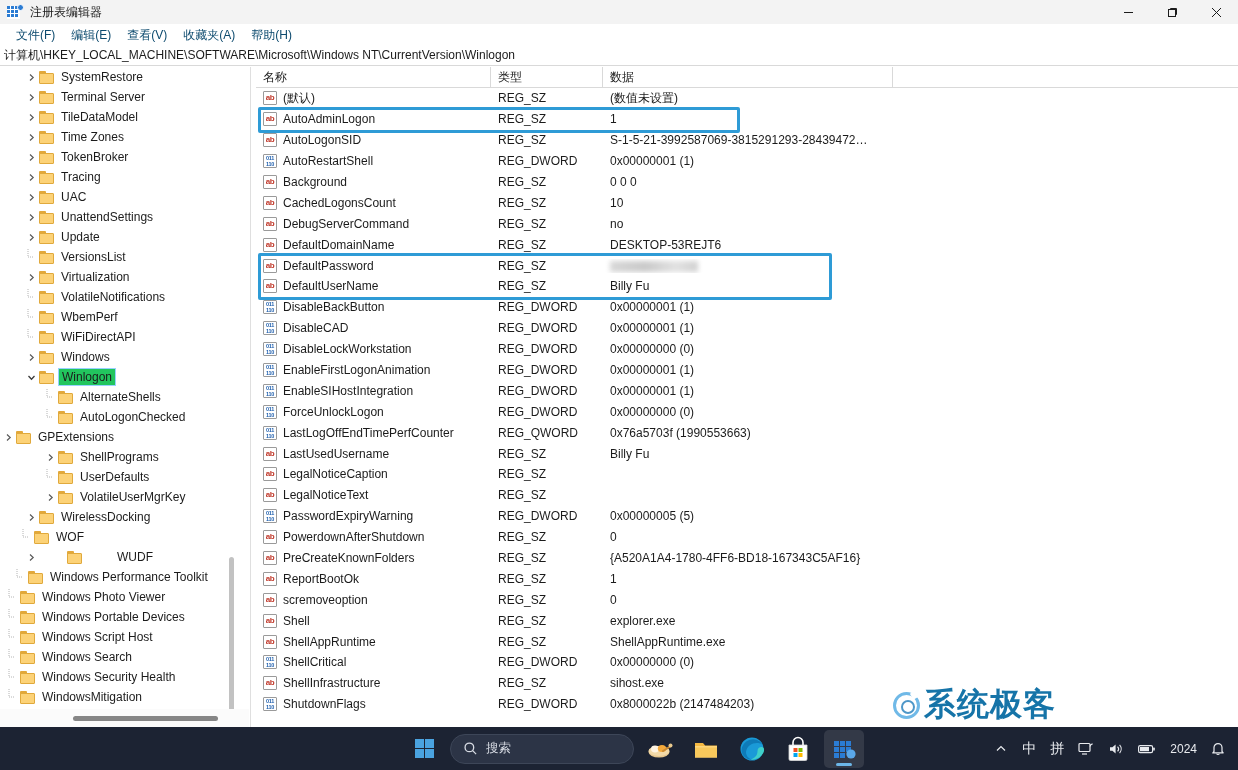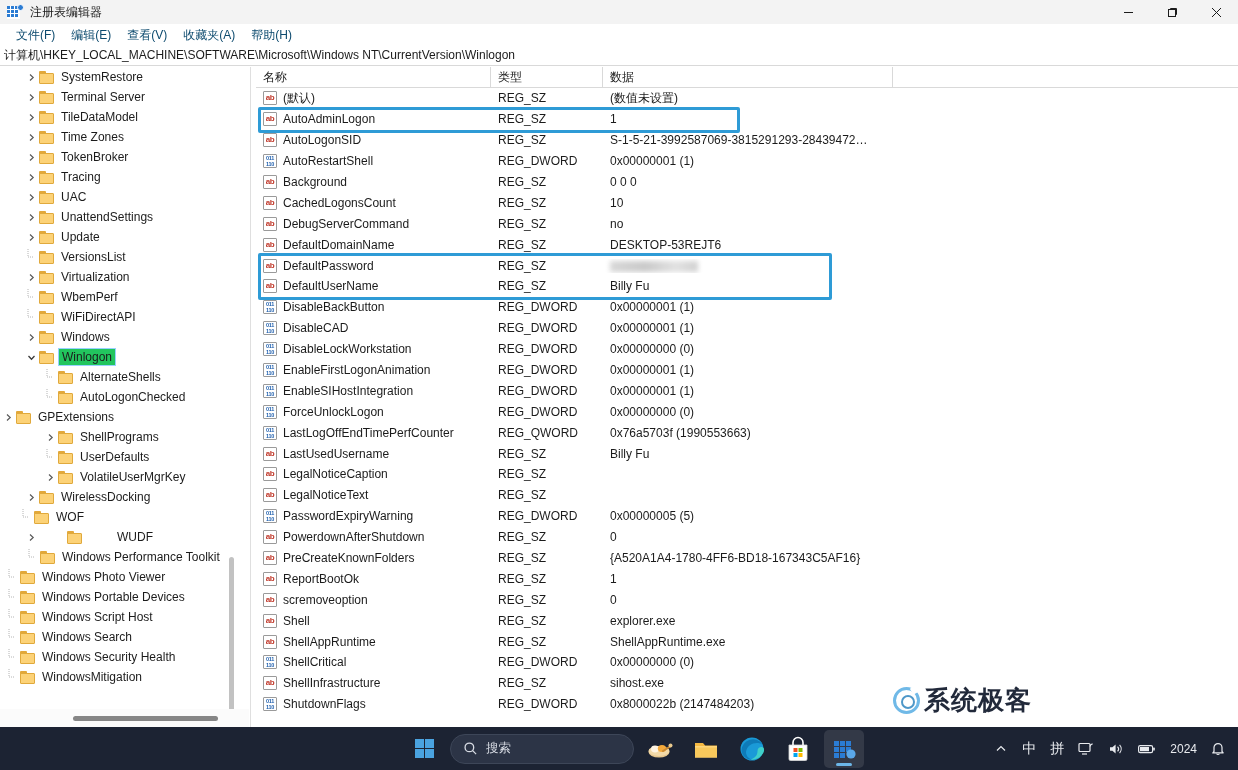--- a/index.html
+++ b/index.html
@@ -252,21 +252,21 @@
     content: ""; position: absolute; left: 5px; top: 5px;
     width: 10px; height: 10px; border-radius: 50%;
     border: 2.5px solid #3f8fc4;
   }
   .wm-ring::after {
     content: ""; position: absolute; left: 15px; top: -4px;
     width: 9px; height: 7px; background: #ffffff;
     transform: rotate(-30deg);
   }
   .wm-text {
-    font-size: 26px; font-weight: bold; color: #0f172a;
+    font-size: 32px; font-weight: bold; color: #0369a1;
     font-family: Liberation Mono, monospace;
     letter-spacing: 1px;
   }
 
   
   .taskbar {
     position: absolute; left: 0; top: 727px;
     width: 1238px; height: 43px;
     background: #1c2333;
     display: flex; align-items: center;
@@ -506,20 +506,33 @@
             <div class="twisty">
               <svg width="11" height="16" viewBox="0 0 11 16">
                 <line x1="2" y1="0" x2="2" y2="8" stroke="#b4b4b4" stroke-width="1" stroke-dasharray="1 1"></line>
                 <line x1="2" y1="8" x2="8" y2="8" stroke="#b4b4b4" stroke-width="1" stroke-dasharray="1 1"></line>
               </svg>
             </div>
             <div class="folder">
               <div class="tab"></div>
               <div class="body"></div>
             </div>
+            <span class="label-box">VolatileNotifications</span>
+          </div>
+          <div class="tree-row" style="padding-left: 23px;">
+            <div class="twisty">
+              <svg width="11" height="16" viewBox="0 0 11 16">
+                <line x1="2" y1="0" x2="2" y2="8" stroke="#b4b4b4" stroke-width="1" stroke-dasharray="1 1"></line>
+                <line x1="2" y1="8" x2="8" y2="8" stroke="#b4b4b4" stroke-width="1" stroke-dasharray="1 1"></line>
+              </svg>
+            </div>
+            <div class="folder">
+              <div class="tab"></div>
+              <div class="body"></div>
+            </div>
             <span class="label-box">WbemPerf</span>
           </div>
           <div class="tree-row" style="padding-left: 23px;">
             <div class="twisty">
               <svg width="11" height="16" viewBox="0 0 11 16">
                 <line x1="2" y1="0" x2="2" y2="8" stroke="#b4b4b4" stroke-width="1" stroke-dasharray="1 1"></line>
                 <line x1="2" y1="8" x2="8" y2="8" stroke="#b4b4b4" stroke-width="1" stroke-dasharray="1 1"></line>
               </svg>
             </div>
             <div class="folder">
@@ -657,21 +670,21 @@
               <svg width="9" height="9" viewBox="0 0 9 9">
                 <polyline points="3,1.5 6.2,4.5 3,7.5" fill="none" stroke="#5a5a5a" stroke-width="1.2"></polyline>
               </svg>
             </div>
             <div class="folder">
               <div class="tab"></div>
               <div class="body"></div>
             </div>
             <span class="label-box">WUDF</span>
           </div>
-          <div class="tree-row" style="padding-left: 4px; margin-left: 20px;">
+          <div class="tree-row" style="padding-left: 12px;">
             <div class="twisty">
               <svg width="11" height="16" viewBox="0 0 11 16">
                 <line x1="2" y1="0" x2="2" y2="8" stroke="#b4b4b4" stroke-width="1" stroke-dasharray="1 1"></line>
                 <line x1="2" y1="8" x2="8" y2="8" stroke="#b4b4b4" stroke-width="1" stroke-dasharray="1 1"></line>
               </svg>
             </div>
             <div class="folder">
               <div class="tab"></div>
               <div class="body"></div>
             </div>

